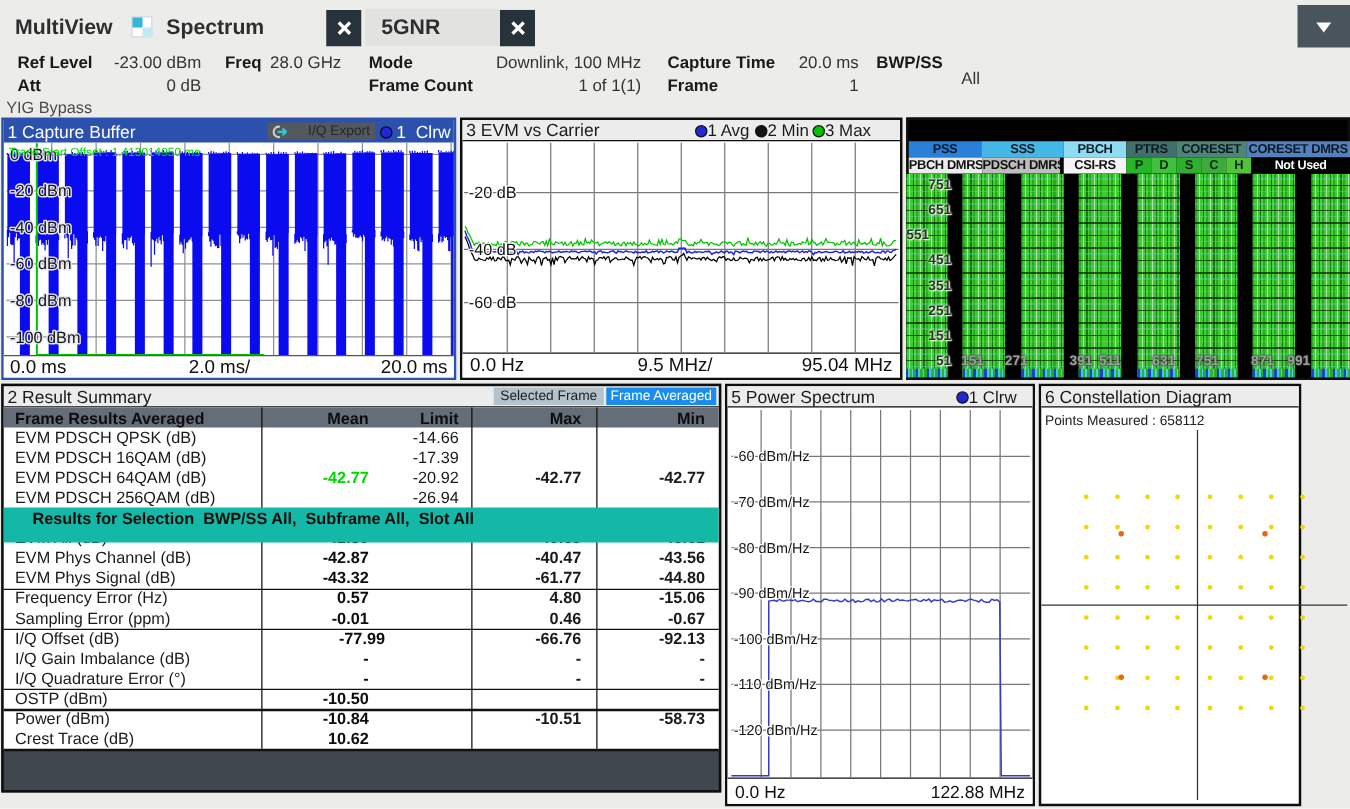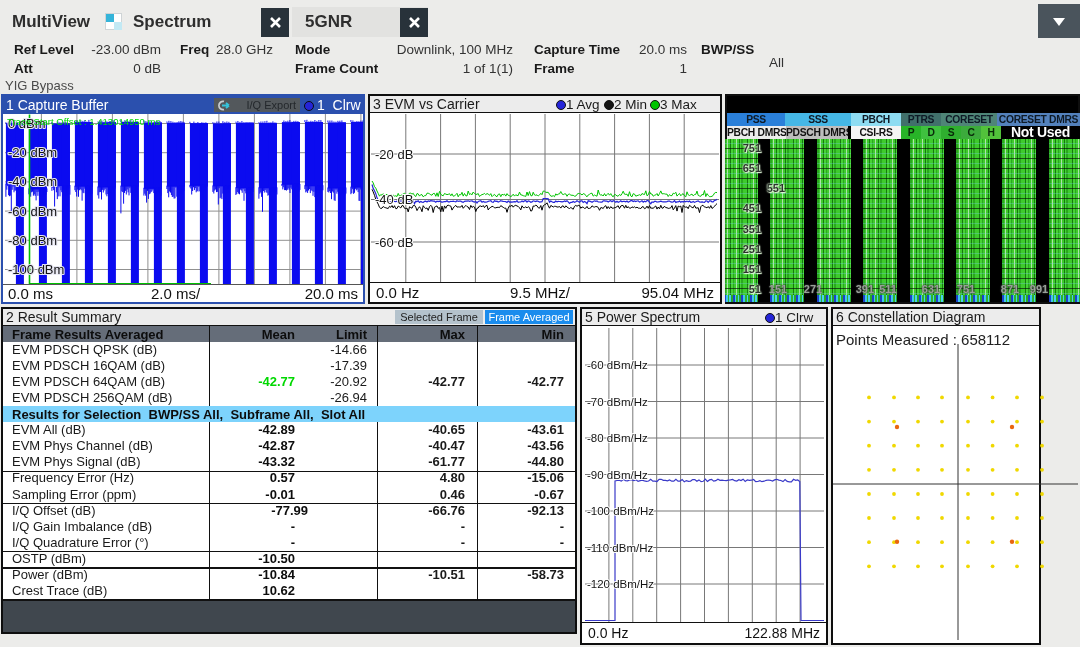--- a/index.html
+++ b/index.html
@@ -153,21 +153,21 @@
         <div class="a" style="left:214px;top:0;width:56px;height:13px;background:#4f8577;color:#0e1a26;font-size:10.3px;text-align:center;line-height:13px;letter-spacing:-0.3px;white-space:nowrap;overflow:hidden;font-weight:bold">CORESET</div>
         <div class="a" style="left:270px;top:0;width:83px;height:13px;background:#5381bc;color:#0e1a26;font-size:10.3px;text-align:center;line-height:13px;letter-spacing:-0.3px;white-space:nowrap;overflow:hidden;font-weight:bold">CORESET DMRS</div>
         <div class="a" style="left:0px;top:13px;width:59px;height:13px;background:#ececec;color:#111;font-size:10.3px;text-align:center;line-height:13px;letter-spacing:-0.3px;white-space:nowrap;overflow:hidden;font-weight:bold">PBCH DMRS</div>
         <div class="a" style="left:59px;top:13px;width:62px;height:13px;background:#bdbdbd;color:#111;font-size:10.3px;text-align:center;line-height:13px;letter-spacing:-0.3px;white-space:nowrap;overflow:hidden;font-weight:bold">PDSCH DMRS</div>
         <div class="a" style="left:124px;top:13px;width:50px;height:13px;background:#f4f4f4;color:#111;font-size:10.3px;text-align:center;line-height:13px;letter-spacing:-0.3px;white-space:nowrap;overflow:hidden;font-weight:bold">CSI-RS</div>
         <div class="a" style="left:174px;top:13px;width:20px;height:13px;background:#28b428;color:#0a2a0a;font-size:10.3px;text-align:center;line-height:13px;letter-spacing:-0.3px;white-space:nowrap;overflow:hidden;font-weight:bold">P</div>
         <div class="a" style="left:194px;top:13px;width:20px;height:13px;background:#3fc13f;color:#0a2a0a;font-size:10.3px;text-align:center;line-height:13px;letter-spacing:-0.3px;white-space:nowrap;overflow:hidden;font-weight:bold">D</div>
         <div class="a" style="left:214px;top:13px;width:20px;height:13px;background:#2fae2f;color:#0a2a0a;font-size:10.3px;text-align:center;line-height:13px;letter-spacing:-0.3px;white-space:nowrap;overflow:hidden;font-weight:bold">S</div>
         <div class="a" style="left:234px;top:13px;width:20px;height:13px;background:#3cab3c;color:#0a2a0a;font-size:10.3px;text-align:center;line-height:13px;letter-spacing:-0.3px;white-space:nowrap;overflow:hidden;font-weight:bold">C</div>
         <div class="a" style="left:254px;top:13px;width:20px;height:13px;background:#52c23b;color:#0a2a0a;font-size:10.3px;text-align:center;line-height:13px;letter-spacing:-0.3px;white-space:nowrap;overflow:hidden;font-weight:bold">H</div>
-        <div class="a" style="left:274px;top:13px;width:79px;height:13px;background:#000;color:#fff;font-size:14px;text-align:center;line-height:13px;letter-spacing:-0.3px;white-space:nowrap;overflow:hidden;font-weight:bold">Not Used</div>
+        <div class="a" style="left:274px;top:13px;width:79px;height:13px;background:#000;color:#fff;font-size:10px;text-align:center;line-height:13px;letter-spacing:-0.3px;white-space:nowrap;overflow:hidden;font-weight:bold">Not Used</div>
       </div>
   <div class="a" style="left:-2px;top:43px;width:355px;height:163px;background:#000;overflow:hidden">
     <div class="a" style="left:-1px;top:0;width:34px;height:163px;background:
       repeating-linear-gradient(180deg, rgba(0,0,0,0) 0 3.8px, rgba(120,200,255,0.30) 3.8px 4.8px, rgba(0,0,0,0) 4.8px 8.8px, rgba(5,15,5,0.65) 8.8px 10px),
       repeating-linear-gradient(90deg, #2aa81f 0 1.6px, #3ecb2d 1.6px 3.4px, #aee6a6 3.4px 4.2px, #3ecb2d 4.2px 6.2px, #157a0e 6.2px 7.2px, #47d336 7.2px 8.6px)"></div>
 <div class="a" style="left:-1px;top:156px;width:34px;height:7px;background:repeating-linear-gradient(90deg,#1d42c8 0 2px,#3fc7ea 2px 3.6px,#2db32d 3.6px 5.4px,#48cfee 5.4px 6.6px,#28a828 6.6px 8.7px)"></div>
         <div class="a" style="left:45px;top:0;width:34px;height:163px;background:
       repeating-linear-gradient(180deg, rgba(0,0,0,0) 0 3.8px, rgba(120,200,255,0.30) 3.8px 4.8px, rgba(0,0,0,0) 4.8px 8.8px, rgba(5,15,5,0.65) 8.8px 10px),
       repeating-linear-gradient(90deg, #2aa81f 0 1.6px, #3ecb2d 1.6px 3.4px, #aee6a6 3.4px 4.2px, #3ecb2d 4.2px 6.2px, #157a0e 6.2px 7.2px, #47d336 7.2px 8.6px)"></div>
 <div class="a" style="left:45px;top:156px;width:34px;height:7px;background:repeating-linear-gradient(90deg,#1d42c8 0 2px,#3fc7ea 2px 3.6px,#2db32d 3.6px 5.4px,#48cfee 5.4px 6.6px,#28a828 6.6px 8.7px)"></div>
@@ -190,21 +190,21 @@
         <div class="a" style="left:277px;top:0;width:34px;height:163px;background:
       repeating-linear-gradient(180deg, rgba(0,0,0,0) 0 3.8px, rgba(120,200,255,0.30) 3.8px 4.8px, rgba(0,0,0,0) 4.8px 8.8px, rgba(5,15,5,0.65) 8.8px 10px),
       repeating-linear-gradient(90deg, #2aa81f 0 1.6px, #3ecb2d 1.6px 3.4px, #aee6a6 3.4px 4.2px, #3ecb2d 4.2px 6.2px, #157a0e 6.2px 7.2px, #47d336 7.2px 8.6px)"></div>
 <div class="a" style="left:277px;top:156px;width:34px;height:7px;background:repeating-linear-gradient(90deg,#1d42c8 0 2px,#3fc7ea 2px 3.6px,#2db32d 3.6px 5.4px,#48cfee 5.4px 6.6px,#28a828 6.6px 8.7px)"></div>
         <div class="a" style="left:324px;top:0;width:34px;height:163px;background:
       repeating-linear-gradient(180deg, rgba(0,0,0,0) 0 3.8px, rgba(120,200,255,0.30) 3.8px 4.8px, rgba(0,0,0,0) 4.8px 8.8px, rgba(5,15,5,0.65) 8.8px 10px),
       repeating-linear-gradient(90deg, #2aa81f 0 1.6px, #3ecb2d 1.6px 3.4px, #aee6a6 3.4px 4.2px, #3ecb2d 4.2px 6.2px, #157a0e 6.2px 7.2px, #47d336 7.2px 8.6px)"></div>
 <div class="a" style="left:324px;top:156px;width:34px;height:7px;background:repeating-linear-gradient(90deg,#1d42c8 0 2px,#3fc7ea 2px 3.6px,#2db32d 3.6px 5.4px,#48cfee 5.4px 6.6px,#28a828 6.6px 8.7px)"></div>
     <div class="glbl" style="left:0;top:3px;width:36px;text-align:right">751</div>
         <div class="glbl" style="left:0;top:23px;width:36px;text-align:right">651</div>
-        <div class="glbl" style="left:0;top:43px;width:60px;text-align:right">551</div>
+        <div class="glbl" style="left:0;top:43px;width:60px;text-align:left">551</div>
         <div class="glbl" style="left:0;top:63px;width:36px;text-align:right">451</div>
         <div class="glbl" style="left:0;top:84px;width:36px;text-align:right">351</div>
         <div class="glbl" style="left:0;top:104px;width:36px;text-align:right">251</div>
         <div class="glbl" style="left:0;top:124px;width:36px;text-align:right">151</div>
         <div class="glbl" style="left:0;top:144px;width:36px;text-align:right">51</div>
     <div class="glbl" style="left:37px;top:144px;width:32px;text-align:center;color:#99a099;text-shadow:0 0 2px #333,0 0 2px #444">151</div>
         <div class="glbl" style="left:72px;top:144px;width:32px;text-align:center;color:#99a099;text-shadow:0 0 2px #333,0 0 2px #444">271</div>
         <div class="glbl" style="left:117px;top:144px;width:32px;text-align:right;color:#99a099;text-shadow:0 0 2px #333,0 0 2px #444">391</div>
         <div class="glbl" style="left:147px;top:144px;width:32px;text-align:center;color:#99a099;text-shadow:0 0 2px #333,0 0 2px #444">511</div>
         <div class="glbl" style="left:190px;top:144px;width:32px;text-align:center;color:#99a099;text-shadow:0 0 2px #333,0 0 2px #444">631</div>
@@ -238,21 +238,21 @@
         <span style="position:absolute;left:9px">EVM PDSCH 64QAM (dB)</span>
         <span class="tv" style="left:207px;width:85px;color:#00d800">-42.77</span>
         <span class="tv" style="left:280px;width:84px;font-weight:normal">-20.92</span>
         <span class="tv" style="left:377px;width:85px">-42.77</span>
         <span class="tv" style="left:477px;width:84px">-42.77</span>
       </div>
       <div class="tr" style="top:80.9px;height:16.1px;line-height:16.1px">
         <span style="position:absolute;left:9px">EVM PDSCH 256QAM (dB)</span>
         <span class="tv" style="left:280px;width:84px;font-weight:normal">-26.94</span>
       </div>
-      <div class="tr b" style="top:97.0px;background:#7dd3fc;color:#0d0d0d;height:16px;z-index:5;padding-left:9px">Results for Selection&nbsp; BWP/SS All,&nbsp; Subframe All,&nbsp; Slot All</div>
+      <div class="tr b" style="top:97.0px;background:#14b8a6;color:#0d0d0d;height:28px;z-index:5;padding-left:23px">Results for Selection&nbsp; BWP/SS All,&nbsp; Subframe All,&nbsp; Slot All</div>
       <div class="tr" style="top:113.1px;height:16.1px;line-height:16.1px">
         <span style="position:absolute;left:9px">EVM All (dB)</span>
         <span class="tv" style="left:207px;width:85px;color:#0d0d0d">-42.89</span>
         <span class="tv" style="left:377px;width:85px">-40.65</span>
         <span class="tv" style="left:477px;width:84px">-43.61</span>
       </div>
       <div class="tr" style="top:129.2px;height:16.1px;line-height:16.1px">
         <span style="position:absolute;left:9px">EVM Phys Channel (dB)</span>
         <span class="tv" style="left:207px;width:85px;color:#0d0d0d">-42.87</span>
         <span class="tv" style="left:377px;width:85px">-40.47</span>
@@ -409,14 +409,14 @@
             <circle cx="184" cy="238.3" r="1.9"></circle>
             <circle cx="209" cy="238.3" r="1.9"></circle>
           </g>
           <g fill="#e86610">
             <circle cx="64" cy="99" r="2.2"></circle>
             <circle cx="179" cy="99" r="2.2"></circle>
             <circle cx="64" cy="213.7" r="2.2"></circle>
             <circle cx="179" cy="213.7" r="2.2"></circle>
           </g>
         </svg></div>
-  <div class="a" style="left:3px;top:22px;font-size:15px;color:#222">Points Measured : 658112</div>
+  <div class="a" style="left:3px;top:22px;font-size:11px;color:#222">Points Measured : 658112</div>
 </div>
 </div>
 </body></html>

